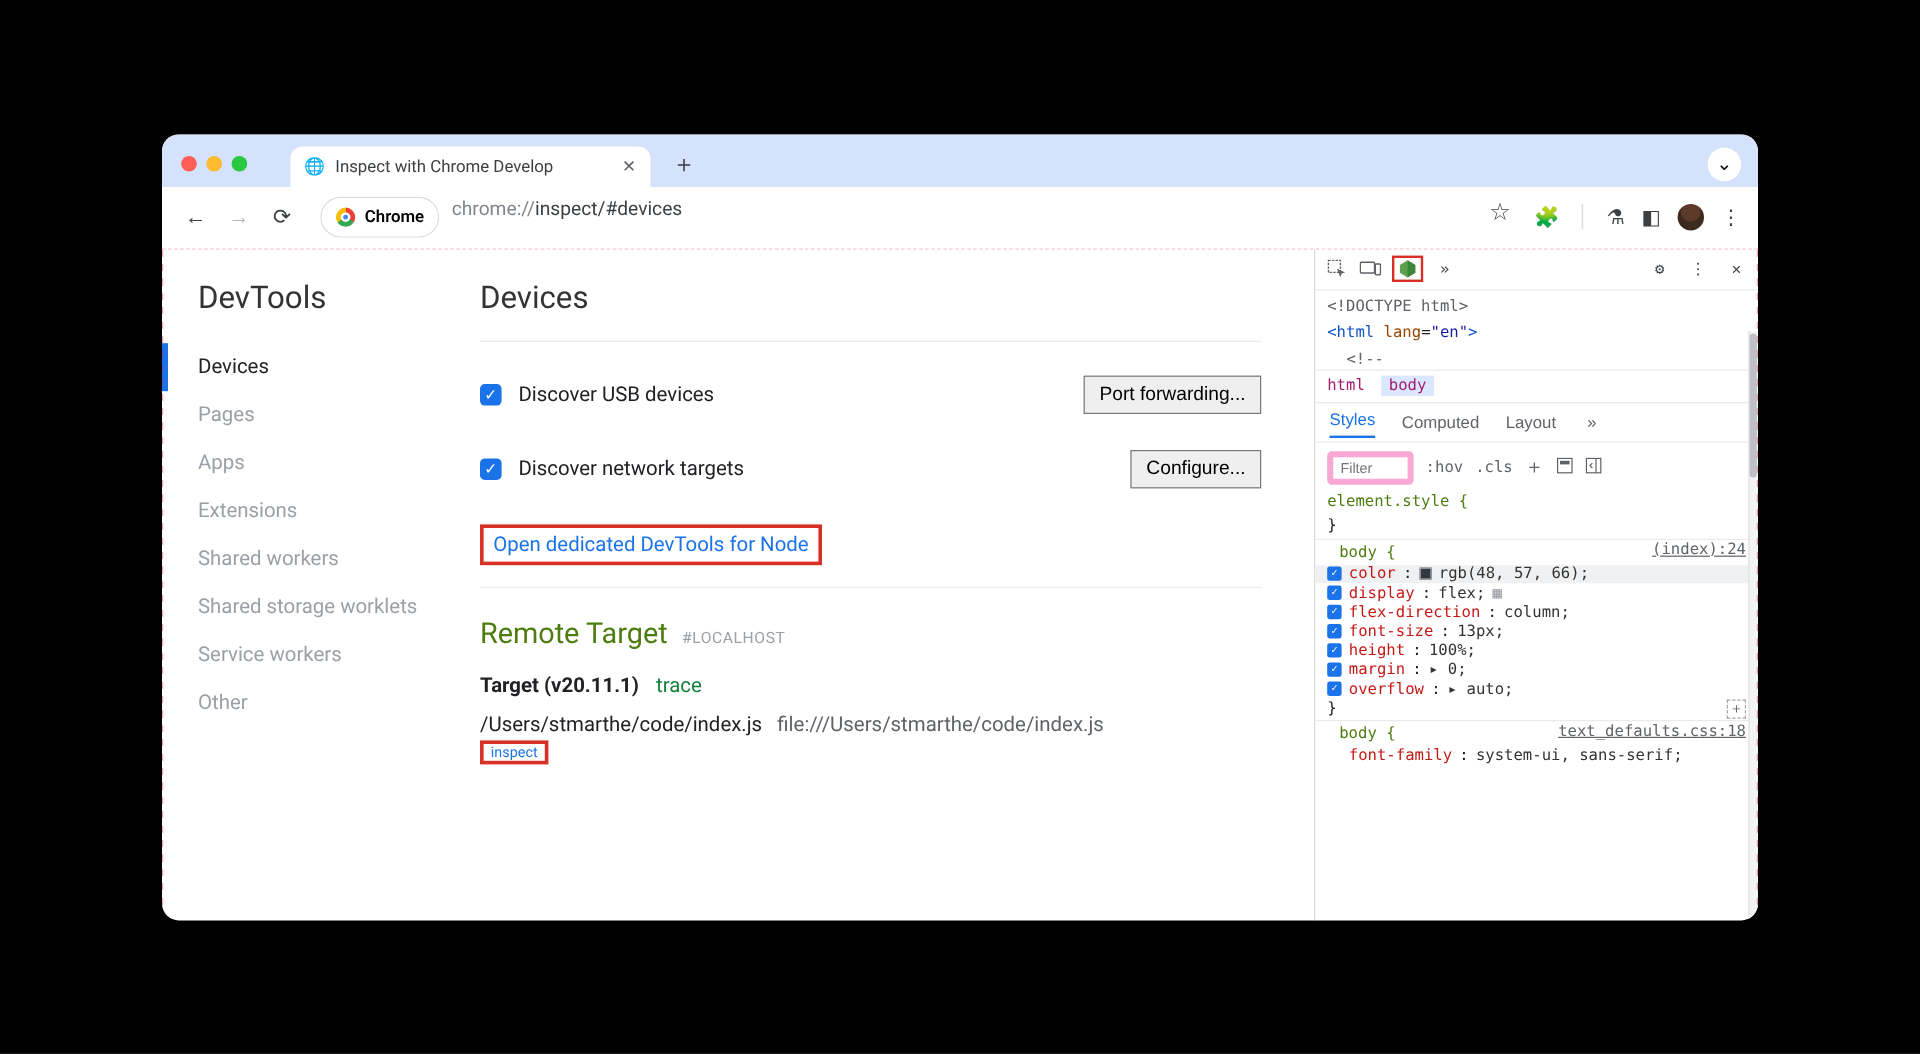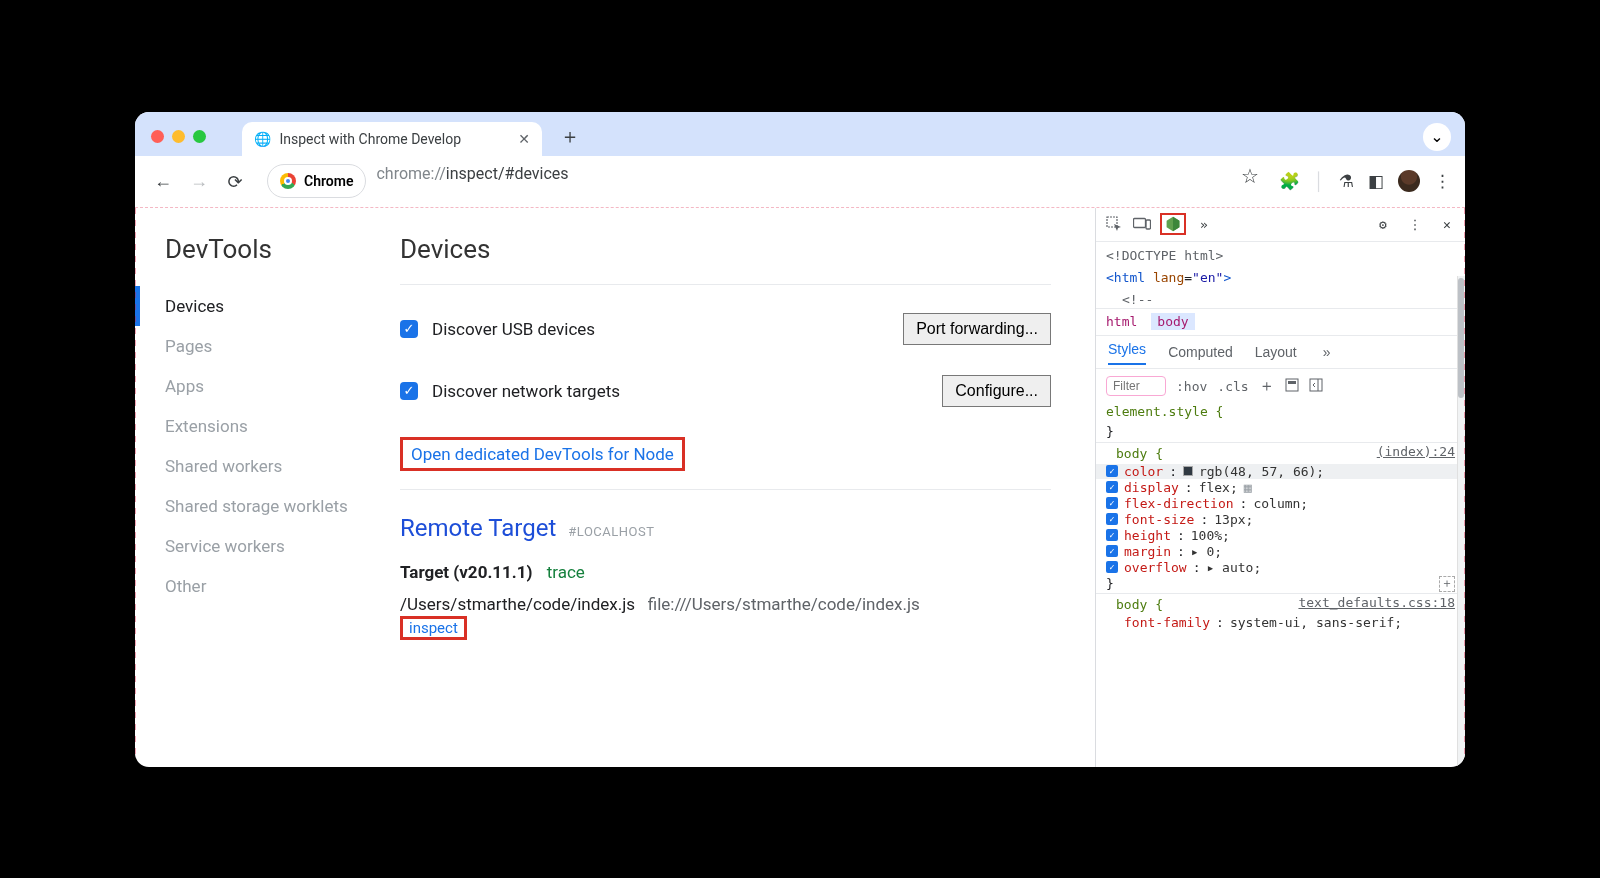--- a/index.html
+++ b/index.html
@@ -58,29 +58,29 @@
 
   .main { flex:1; padding: 26px 44px 0 0; }
   .main h2 { font-size:26px; font-weight:400; color:#333; margin:0 0 20px 0; }
   .section { border-top:1px solid #e8eaed; padding:20px 0 10px; }
   .row { display:flex; align-items:center; gap:14px; padding:8px 0; font-size:17px; color:#202124;}
   .checkbox { width:18px; height:18px; border-radius:4px; background:#1a73e8; color:#fff; display:inline-flex; align-items:center; justify-content:center; font-size:13px; }
   .btn { margin-left:auto; background:#efefef; border:1px solid #787878; color:#000; font-size:16px; padding:6px 12px; cursor:pointer;}
   .callout { display:inline-block; border:3px solid #d93025; padding:4px 8px; }
   .link { color:#1a73e8; cursor:pointer; font-size:17px; }
   .remote { display:flex; align-items:baseline; gap:12px; padding-top:24px; }
-  .remote h3 { font-size:24px; font-weight:400; margin:0; color:#1d4ed8; }
+  .remote h3 { font-size:24px; font-weight:400; margin:0; color:#4d7c0f; }
   .remote .tag { font-size:13px; color:#9aa0a6; letter-spacing:.5px; }
   .target-line { padding-top:20px; font-size:17px; }
   .target-line .b { font-weight:700; color:#202124; }
   .target-line .trace { color:#15803d; margin-left:10px; cursor:pointer; }
   .path-line { padding-top:12px; font-size:17px; color:#5f6368; }
   .path-line .strong { color:#202124; }
   .inspect-line { margin-top:2px; }
-  .inspect-link { color:#1a73e8; cursor:pointer; font-size:15px; border:3px solid #d93025; padding:0 6px; display:inline-block;}
+  .inspect-link { color:#1a73e8; cursor:pointer; font-size:12px; border:3px solid #d93025; padding:0 6px; display:inline-block;}
 
   
   .devtools { flex:1; border-left:1px solid #dadce0; display:flex; flex-direction:column; font-family: ui-monospace, Menlo, Consolas, monospace; font-size:13px; color:#202124; min-width:0;}
   .dt-top { height:34px; display:flex; align-items:center; padding:0 8px; gap:8px; border-bottom:1px solid #e8eaed; }
   .dt-ico { color:#3c4043; cursor:pointer; width:20px; text-align:center; display:inline-flex; justify-content:center; }
   .node-box { border:2px solid #d93025; padding:1px 3px; display:inline-flex; }
   .hex { width:16px;height:16px; }
   .dt-end { margin-left:auto; display:flex; align-items:center; gap:12px; color:#5f6368;}
   .doctype { padding:6px 10px; color:#5f6368; }
   .tag-html { padding:0 10px 6px; }
@@ -88,21 +88,21 @@
   .indent { padding-left:26px; color:#5f6368;}
   .crumbs { height:28px; border-top:1px solid #e8eaed; border-bottom:1px solid #e8eaed; display:flex; align-items:center; padding:0 10px; gap:14px; }
   .crumbs span{ color:#a61a6e; cursor:pointer;}
   .crumbs .sel{ background:#dbe7ff; padding:1px 6px; border-radius:0;}
 
   .tabs2 { height:32px; display:flex; align-items:center; padding:0 12px; gap:22px; border-bottom:1px solid #e8eaed;}
   .tabs2 div{ color:#5f6368; cursor:pointer; font-family:-apple-system, sans-serif; font-size:14px;}
   .tabs2 .on{ color:#1a73e8; border-bottom:2px solid #1a73e8; padding-bottom:6px; margin-bottom:-1px;}
 
   .filterrow{ display:flex; align-items:center; gap:10px; padding:6px 10px 4px; color:#5f6368; }
-  .filterrow input{ width:60px; border:1px solid #f9a8d4; border-radius:4px; padding:2px 6px; font-size:12px;}
+  .filterrow input{ width:72px; border:5px solid #f9a8d4; border-radius:4px; padding:2px 6px; font-size:12px;}
   .rule { padding:2px 10px; }
   .rule .sel{ color:#4d7c0f;}
   .src { color:#5f6368; text-decoration:underline; }
   .srcline{ display:flex; justify-content:space-between; padding:0 10px;}
   .prop { display:flex; align-items:center; gap:6px; padding-left:10px;}
   .prop .cb{ width:12px;height:12px;background:#1a73e8;border-radius:2px;display:inline-flex;align-items:center;justify-content:center;color:#fff;font-size:9px;}
   .prop .k{ color:#c41a16; }
   .prop .v{ color:#333; }
   .swatch{ width:10px;height:10px;border:1px solid #aaa;background:#303942;display:inline-block;}
   .close-rule{ display:flex; justify-content:space-between; align-items:center; padding:0 10px;}

